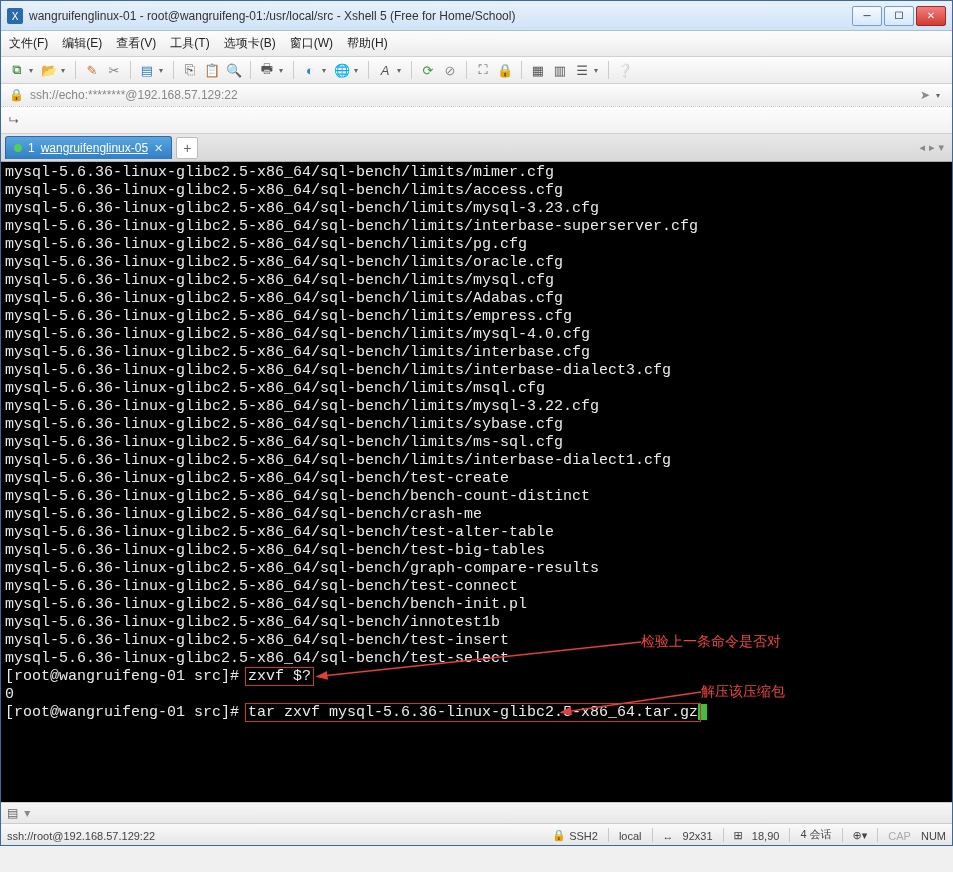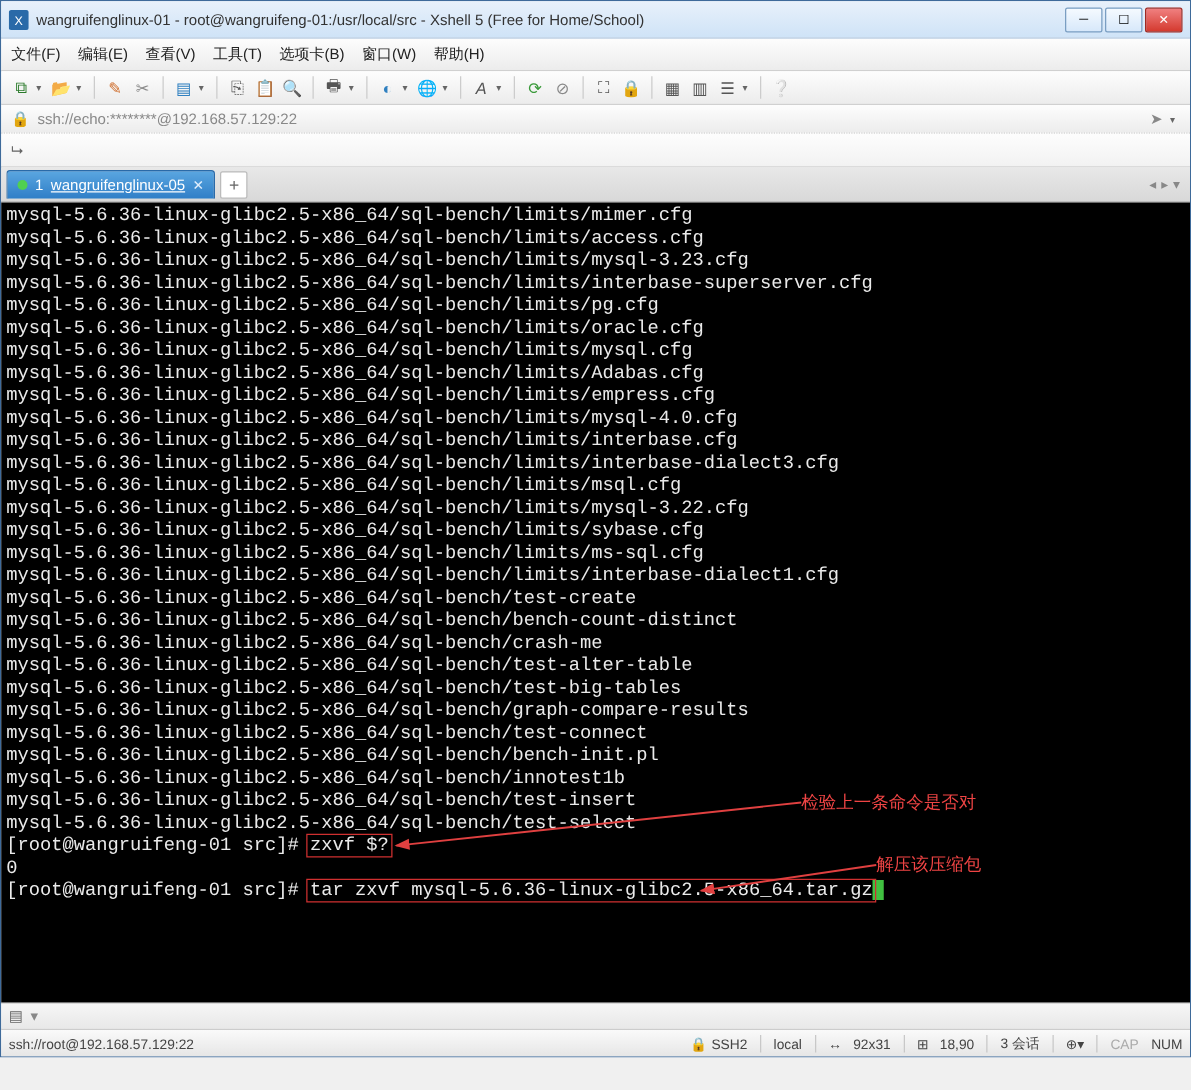--- a/index.html
+++ b/index.html
@@ -194,21 +194,21 @@
         <span style="color:#c9a040">🔒</span>
         <span>SSH2</span>
       </span>
     <span class="sb-sep"></span>
     <span class="sb-item">local</span>
     <span class="sb-sep"></span>
     <span class="sb-item"><span>↔</span>&nbsp;<span>92x31</span></span>
     <span class="sb-sep"></span>
     <span class="sb-item"><span>⊞</span>&nbsp;<span>18,90</span></span>
     <span class="sb-sep"></span>
-    <span class="sb-item">3 会话</span>
+    <span class="sb-item">4 会话</span>
     <span class="sb-sep"></span>
     <span class="sb-item">⊕▾</span>
     <span class="sb-sep"></span>
     <span class="sb-item" style="color:#aaa">CAP</span>
     <span class="sb-item">NUM</span>
   </div>
 
 </div>
 
 </body></html>

